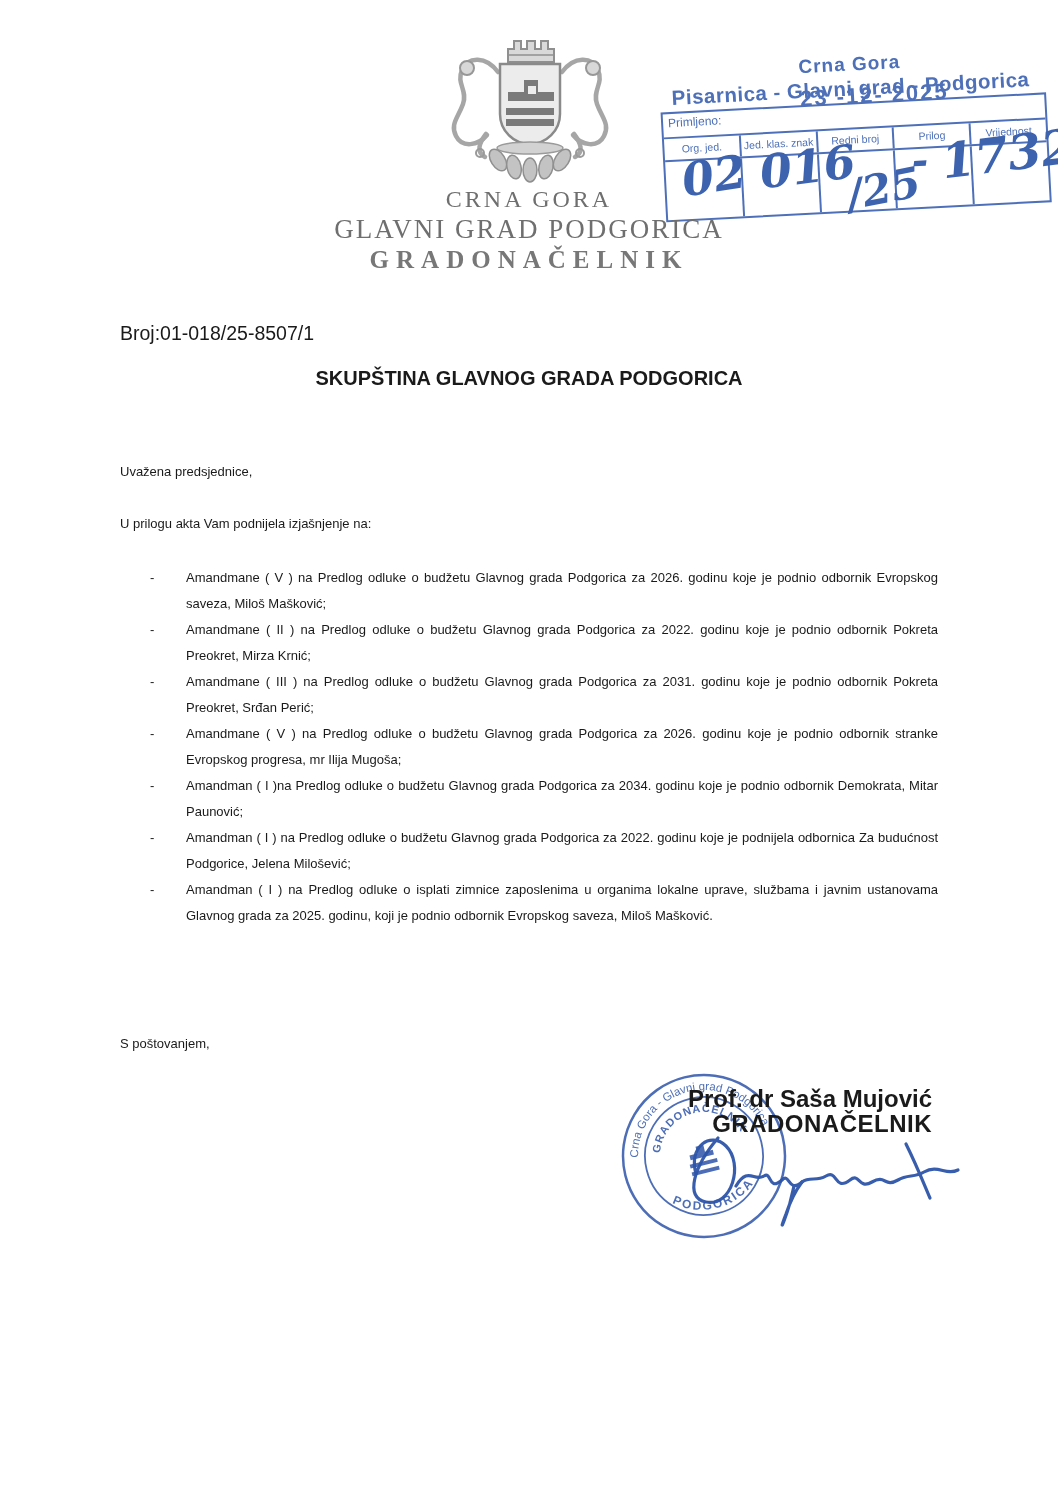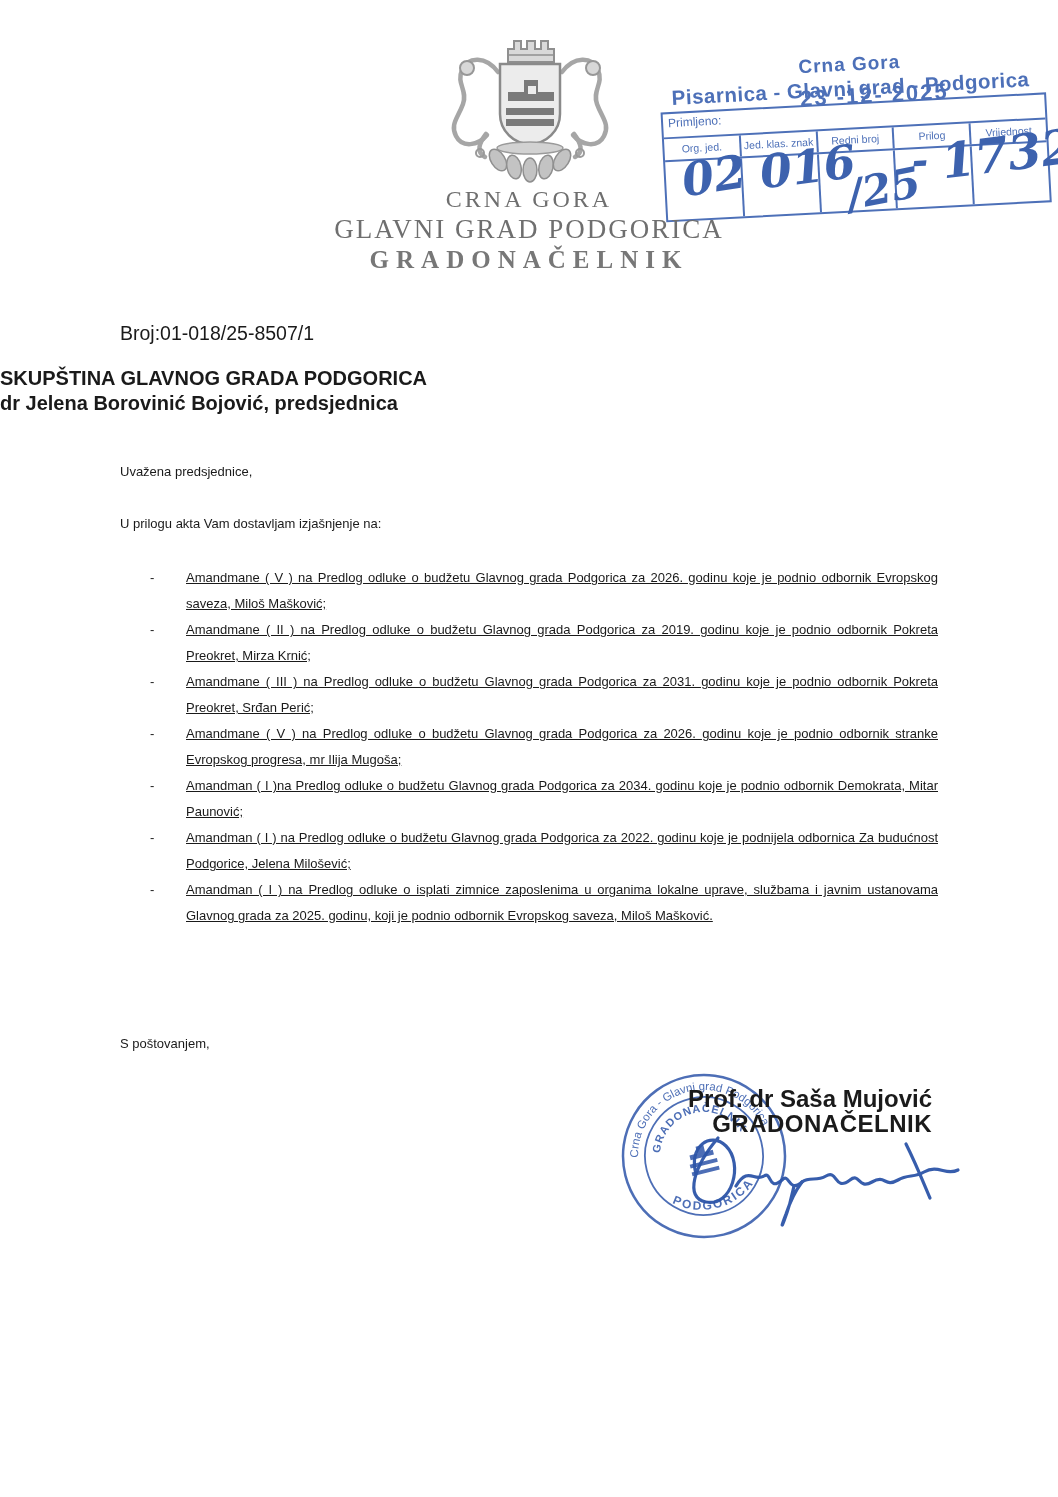--- a/index.html
+++ b/index.html
@@ -41,30 +41,30 @@
   #hw-klas{left:104px;top:84px;font-size:46px;transform:rotate(-4deg);}
   #hw-year{left:190px;top:112px;font-size:42px;transform:rotate(-8deg);}
   #hw-dash{left:256px;top:86px;font-size:40px;}
   #hw-broj{left:286px;top:80px;font-size:48px;transform:rotate(-4deg);}
 
   
   #ref-row{top:322px;left:120px;width:812px;display:flex;justify-content:space-between;
     font-size:19.5px;}
 
   
-  #recipient{top:366px;left:0;right:0;font-weight:bold;font-size:20px;line-height:25px;}
+  #recipient{top:366px;left:0;right:0;text-align:center;font-weight:bold;font-size:20px;line-height:25px;}
 
   
   .bodytext{font-size:13px;}
   #salutation{top:464px;left:120px;}
   #intro{top:516px;left:120px;}
   #list{top:565px;left:150px;width:788px;line-height:26px;}
   #list .item{display:flex;}
   #list .dash{flex:0 0 36px;}
-  #list .itx{flex:1;text-align:justify;text-decoration:underline;}
+  #list .itx{flex:1;text-align:justify;}
   #closing{top:1036px;left:120px;}
 
   
   #seal{left:616px;top:1068px;width:176px;height:176px;transform:rotate(-14deg);z-index:1;}
   #sig-text{top:1086px;right:126px;text-align:right;font-weight:bold;font-size:24px;
     line-height:25px;z-index:3;}
   #sig-text .sig-title{letter-spacing:.5px;}
   #sig-scrawl{left:636px;top:1088px;width:336px;height:160px;z-index:2;}
 </style>
 </head>
@@ -138,34 +138,33 @@
   <div class="lh2">GLAVNI GRAD PODGORICA</div>
   <div class="lh3">GRADONAČELNIK</div>
 </div>
 
 <div class="abs" id="ref-row">
   <span>Broj:01-018/25-8507/1</span>
 </div>
 
 <div class="abs" id="recipient">
   <div>SKUPŠTINA GLAVNOG GRADA PODGORICA</div>
-  <div>dr Jelena Borovinić Bojović, predsjednica</div>
 </div>
 
 <div class="abs bodytext" id="salutation">Uvažena predsjednice,</div>
-<div class="abs bodytext" id="intro">U prilogu akta Vam dostavljam izjašnjenje na:</div>
+<div class="abs bodytext" id="intro">U prilogu akta Vam podnijela izjašnjenje na:</div>
 
 <div class="abs bodytext" id="list">
   <div class="item">
     <span class="dash">-</span>
     <span class="itx">Amandmane ( V ) na Predlog odluke o budžetu Glavnog grada Podgorica za 2026. godinu koje je podnio odbornik Evropskog saveza, Miloš Mašković;</span>
   </div>
   <div class="item">
     <span class="dash">-</span>
-    <span class="itx">Amandmane ( II ) na Predlog odluke o budžetu Glavnog grada Podgorica za 2019. godinu koje je podnio odbornik Pokreta Preokret, Mirza Krnić;</span>
+    <span class="itx">Amandmane ( II ) na Predlog odluke o budžetu Glavnog grada Podgorica za 2022. godinu koje je podnio odbornik Pokreta Preokret, Mirza Krnić;</span>
   </div>
   <div class="item">
     <span class="dash">-</span>
     <span class="itx">Amandmane ( III ) na Predlog odluke o budžetu Glavnog grada Podgorica za 2031. godinu koje je podnio odbornik Pokreta Preokret, Srđan Perić;</span>
   </div>
   <div class="item">
     <span class="dash">-</span>
     <span class="itx">Amandmane ( V ) na Predlog odluke o budžetu Glavnog grada Podgorica za 2026. godinu koje je podnio odbornik stranke Evropskog progresa, mr Ilija Mugoša;</span>
   </div>
   <div class="item">

